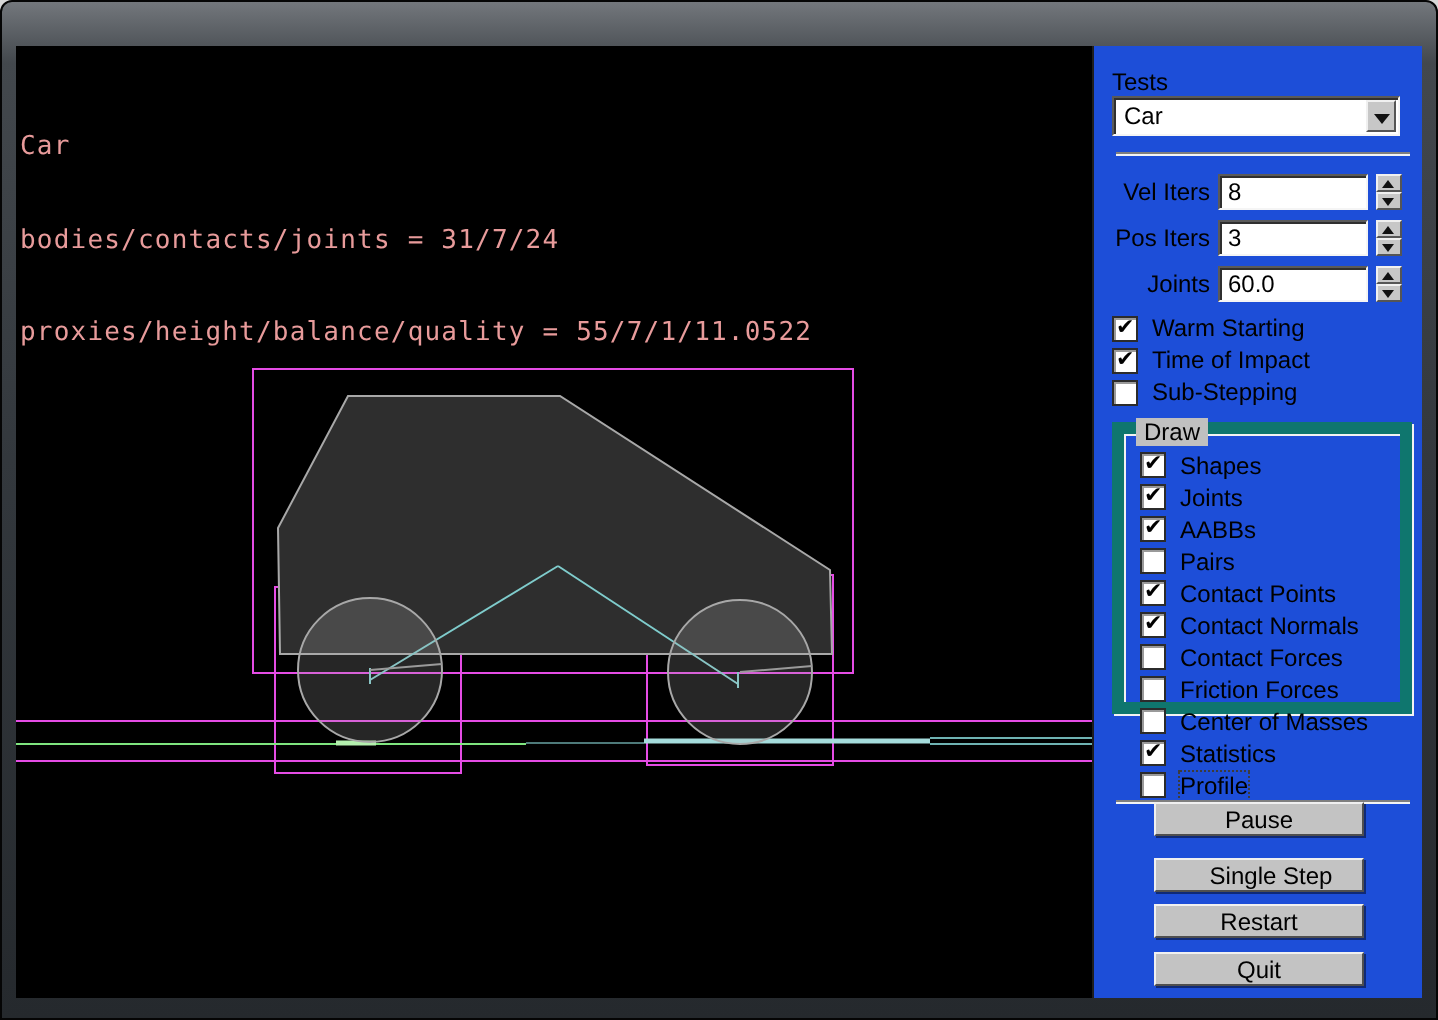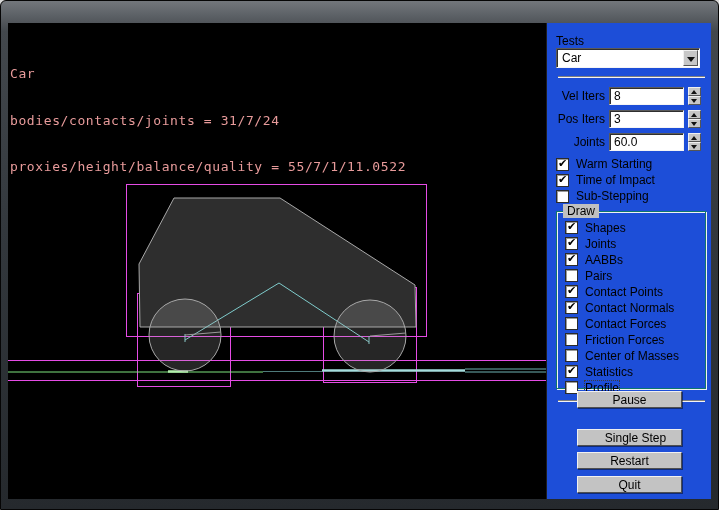--- a/index.html
+++ b/index.html
@@ -71,22 +71,22 @@
     border-right:3px solid transparent;border-top:4px solid #111;}
 
   .cb-row{position:absolute;left:9px;height:14px;display:flex;align-items:flex-end;}
   .cb{width:13px;height:13px;background:#fff;border:1px solid #2b2b2b;position:relative;flex:none;
     box-shadow:inset 1px 1px 0 #9a9a9a;}
   .cb.checked::after{content:"\2714";position:absolute;left:1px;top:-2px;font-size:11px;color:#000;
     font-family:"DejaVu Sans",sans-serif;font-weight:bold;}
   .cb-label{margin-left:7px;white-space:nowrap;}
   .focused .cb-label{outline:1px dotted #3c3c3c;}
 
-  .groupbox{position:absolute;left:9px;top:188px;width:150px;height:178px;
-    border:1px solid #0f766e;box-shadow:inset 1px 1px 0 #f2f2f2,1px 1px 0 #f2f2f2;}
+  .groupbox{position:absolute;left:9px;top:188px;width:150px;height:146px;
+    border:6px solid #0f766e;box-shadow:inset 1px 1px 0 #f2f2f2,1px 1px 0 #f2f2f2;}
   .groupbox .g-title{position:absolute;left:6px;top:-8px;background:#c0c0c0;padding:0 4px;}
   .g-rows{position:absolute;left:8px;top:9px;}
   .g-row{position:relative;height:13px;margin-bottom:3px;display:flex;align-items:center;}
 
   .btn{position:absolute;left:30px;width:105px;height:17px;background:#c3c3c3;
     border:1px solid;border-color:#f0f0f0 #4f4f4f #4f4f4f #f0f0f0;box-shadow:1px 1px 0 rgba(0,0,0,0.45);
     font-size:12px;font-family:"Liberation Sans",sans-serif;color:#000;text-align:center;line-height:14px;padding:0;}
 </style>
 </head>
 <body>
@@ -223,19 +223,19 @@
           </div>
           <div class="g-row focused">
             <span class="cb"></span>
             <span class="cb-label">Profile</span>
           </div>
         </div>
       </div>
 
       <div class="sep" style="top:377px;"></div>
 
-      <button class="btn" style="top:368px;">Pause</button>
+      <button class="btn" style="top:378px;">Pause</button>
       <button class="btn" style="top:406px;padding-left:12px;">Single Step</button>
       <button class="btn" style="top:429px;">Restart</button>
       <button class="btn" style="top:453px;">Quit</button>
     </div>
   </div>
 </div>
 
 </body></html>

